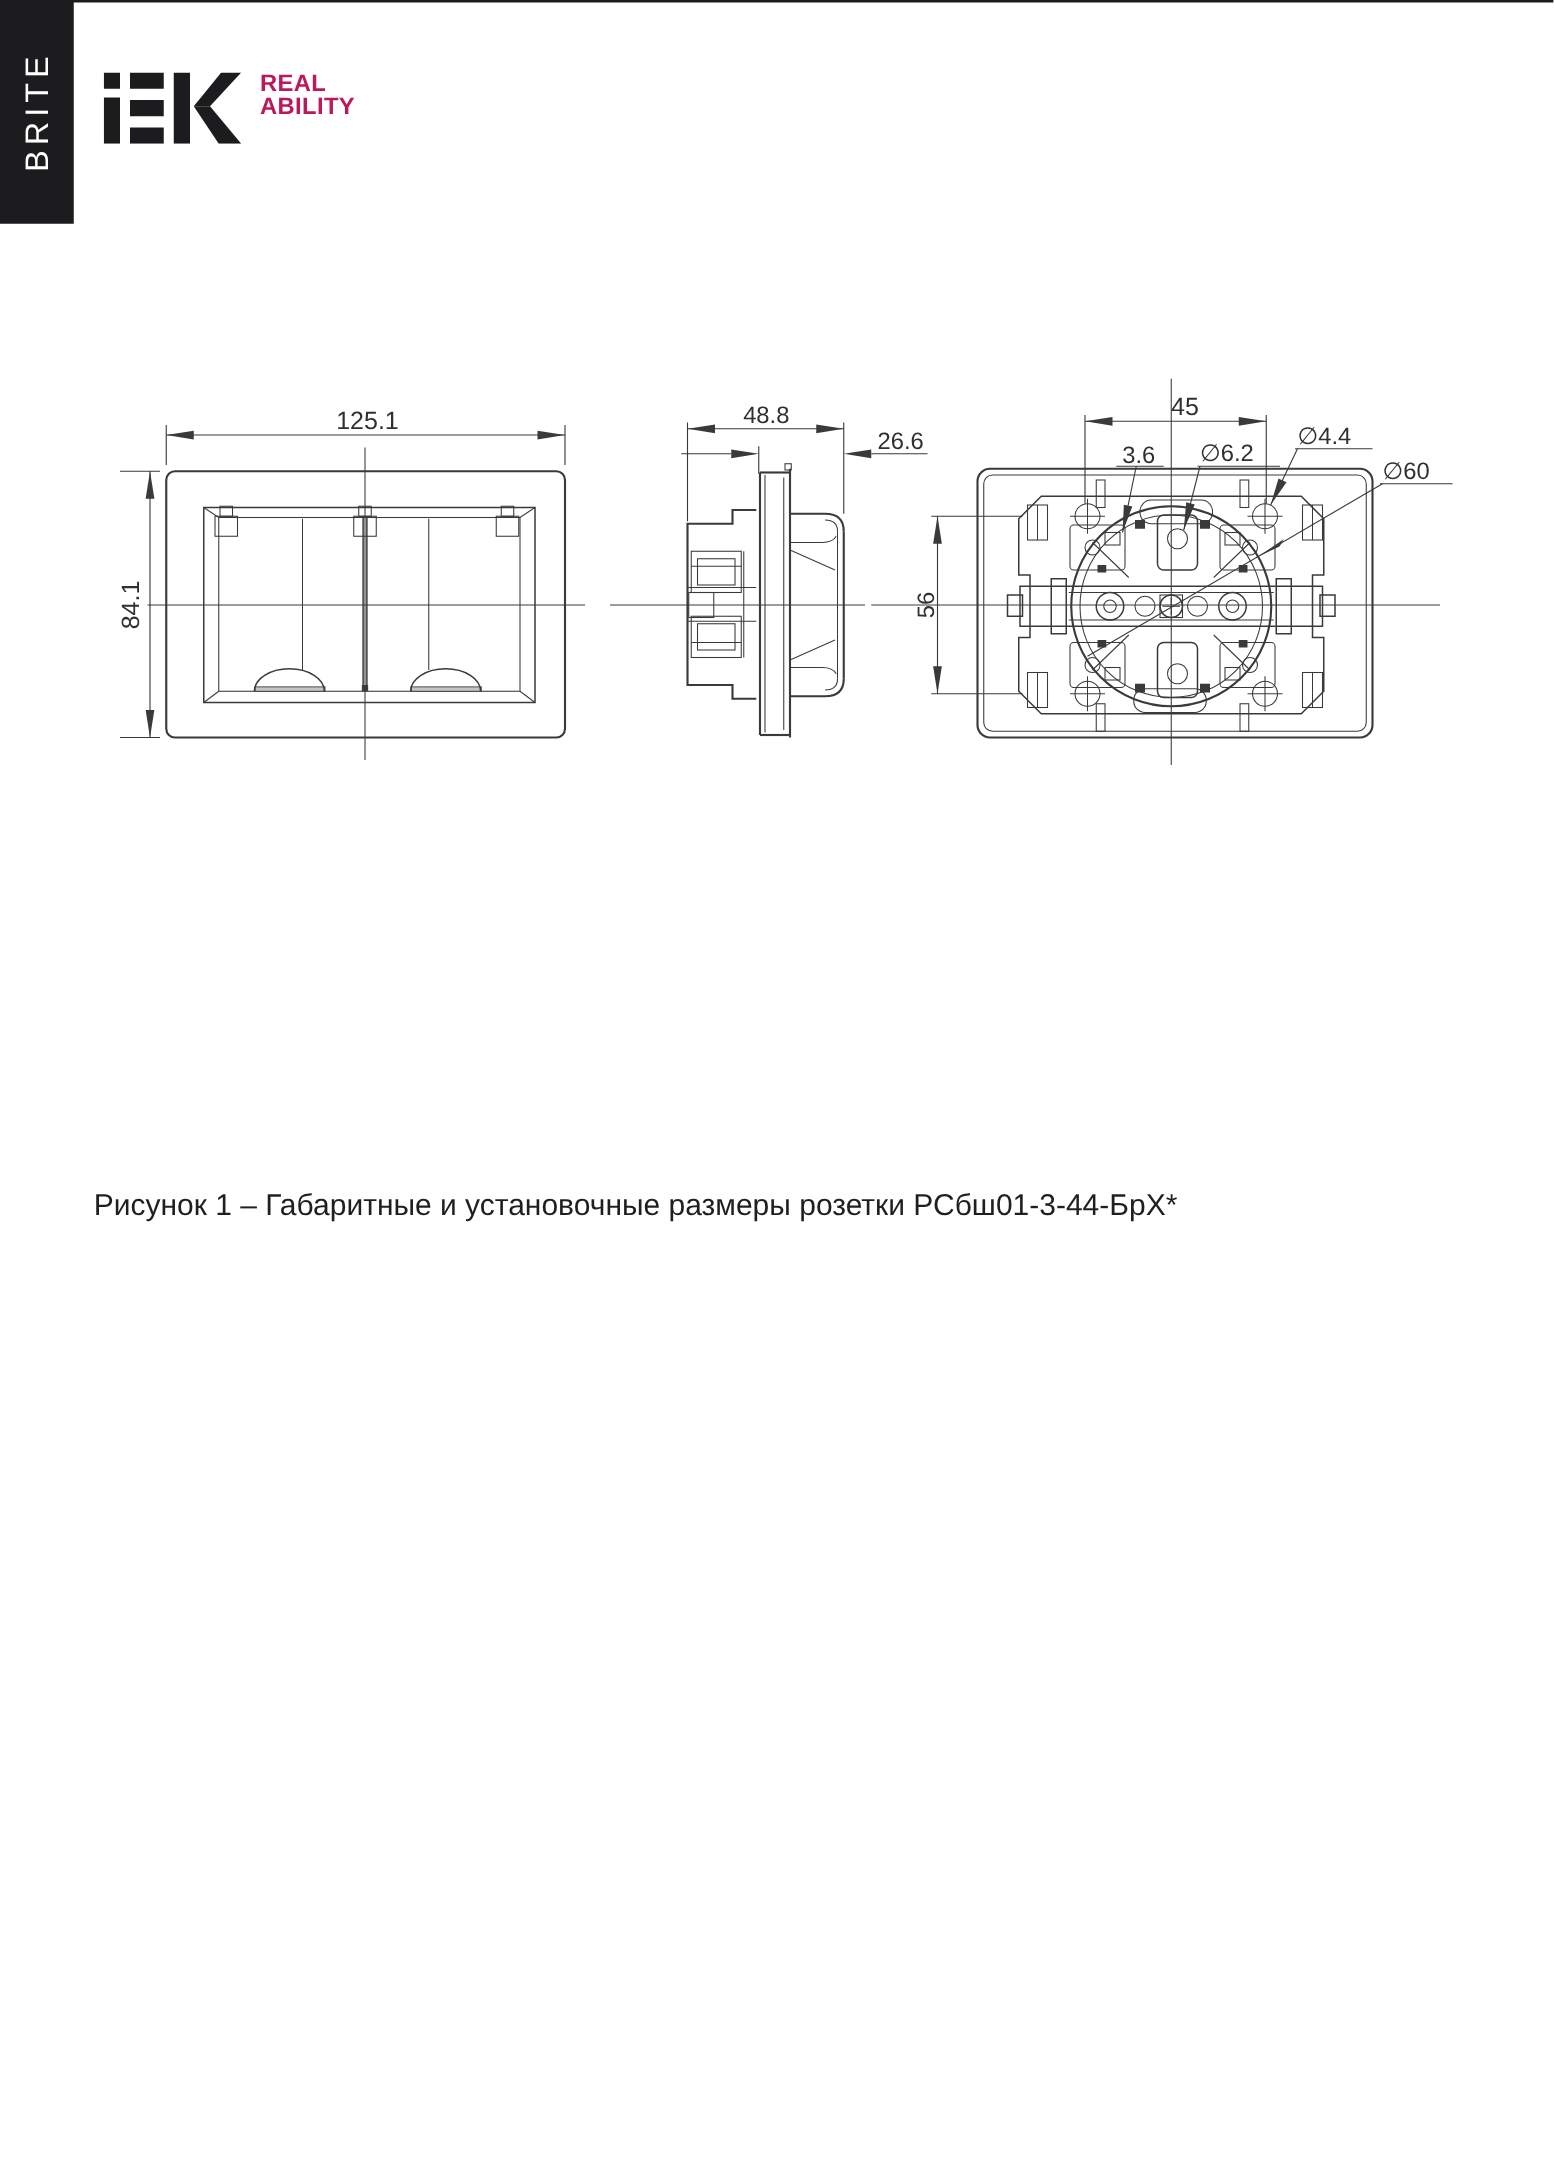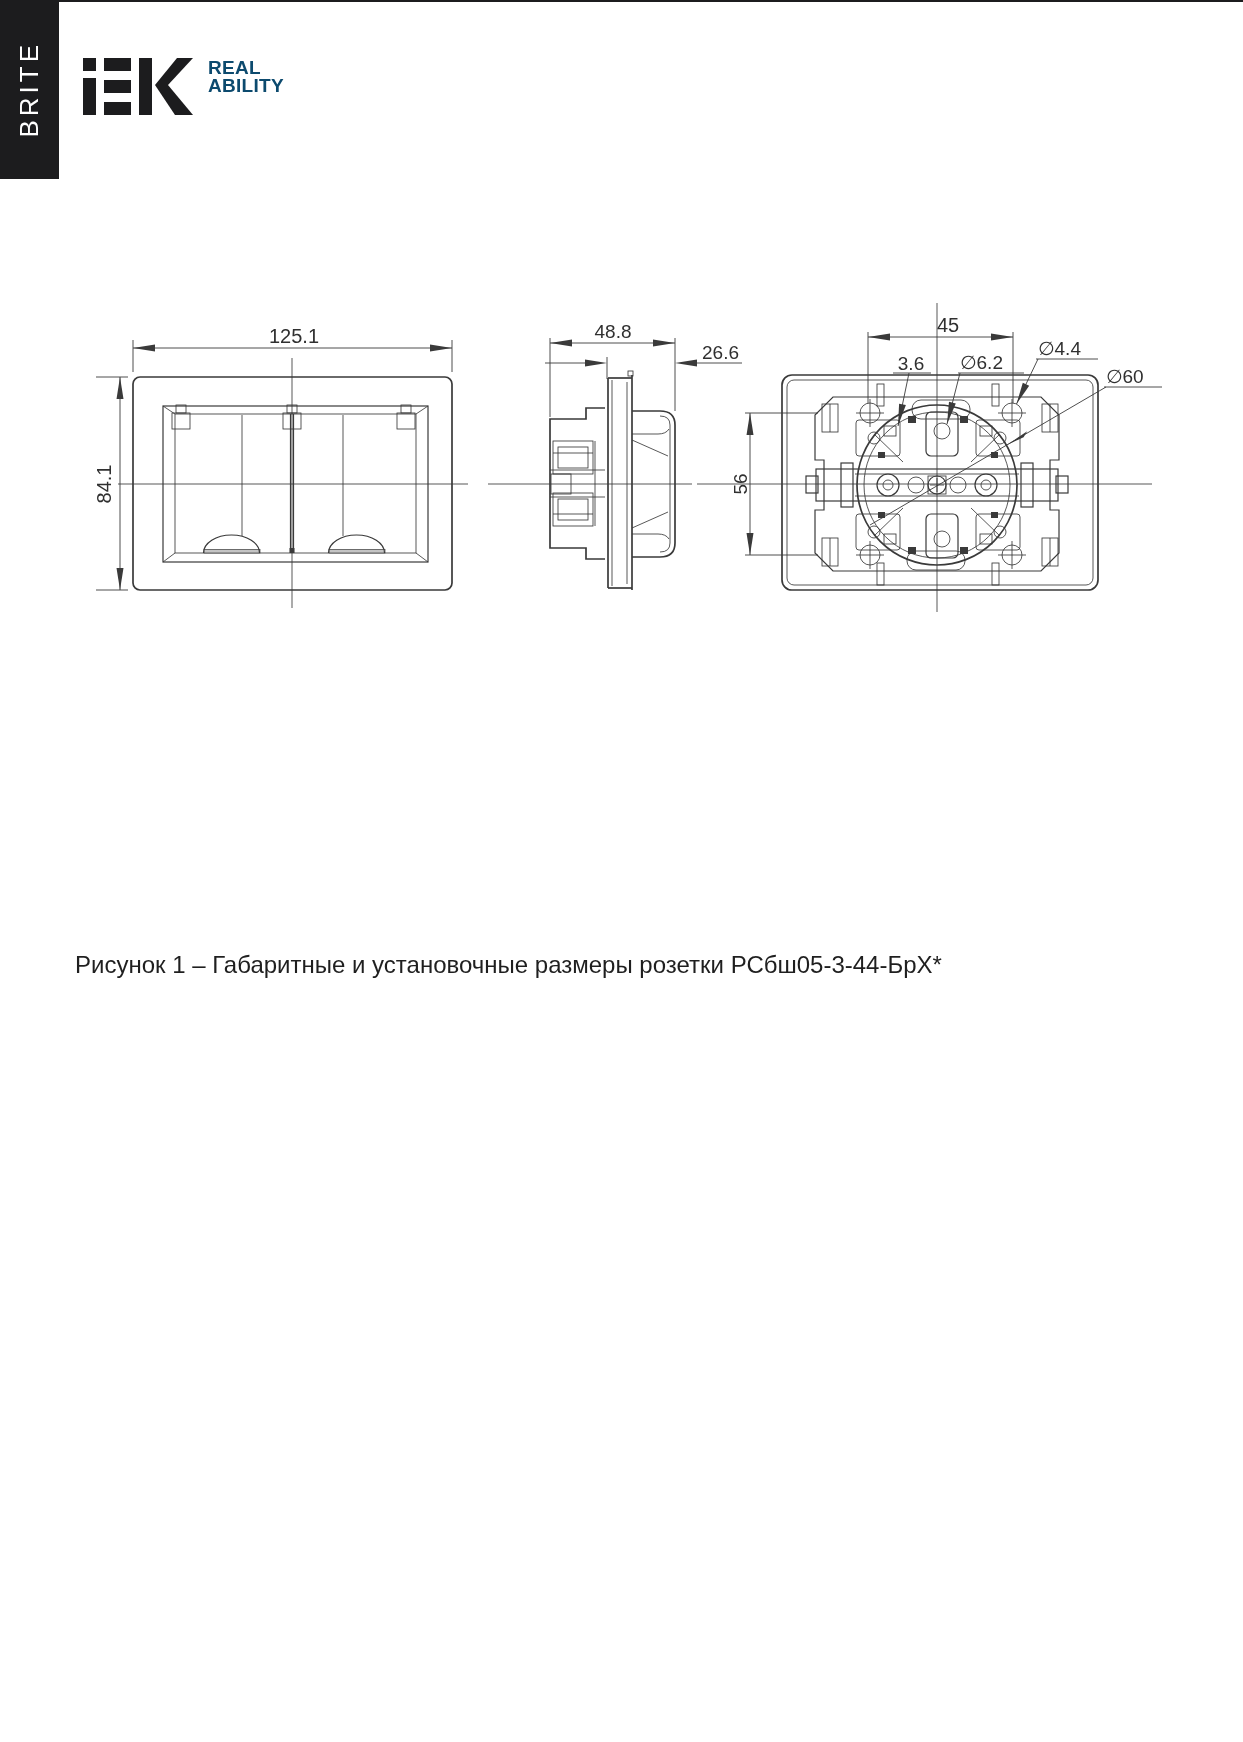--- a/index.html
+++ b/index.html
@@ -4,21 +4,21 @@
 <style>
   html,body{margin:0;padding:0;background:#ffffff;}
   .page{position:relative;width:1243px;height:1742px;background:#fff;overflow:hidden;
         font-family:"Liberation Sans","DejaVu Sans",sans-serif;}
   .top-edge{position:absolute;left:0;top:0;width:1243px;height:2px;background:#1c1c1e;}
   .brite-bar{position:absolute;left:0;top:0;width:59px;height:179px;background:#1c1c1e;
              display:flex;align-items:center;justify-content:center;}
   .brite-bar span{writing-mode:vertical-rl;transform:rotate(180deg);color:#fff;
              font-size:26px;letter-spacing:4px;font-weight:400;}
   .logo{position:absolute;left:83px;top:58px;width:110px;height:57px;}
-  .tagline{position:absolute;left:208px;top:59px;color:#0c4a6e;font-size:19px;
+  .tagline{position:absolute;left:208px;top:59px;color:#be185d;font-size:19px;
            font-weight:bold;line-height:17.5px;letter-spacing:0.3px;}
   .drawing{position:absolute;left:0;top:0;width:1243px;height:700px;}
   .caption{position:absolute;left:75px;top:951px;font-size:24px;color:#1f1f1f;}
   
   .o{fill:none;stroke:#3a3a3a;stroke-width:1.7;}
   .m{fill:none;stroke:#3a3a3a;stroke-width:1.2;}
   .t{fill:none;stroke:#3a3a3a;stroke-width:0.85;}
   .d{fill:none;stroke:#3a3a3a;stroke-width:0.9;}
   .a{fill:#3a3a3a;stroke:none;}
   .shade{fill:#c4c4c4;stroke:#3a3a3a;stroke-width:0.7;}
@@ -285,15 +285,15 @@
 
     <g>
       <line class="d" x1="1104" y1="387" x2="1162" y2="387"></line>
       <line class="d" x1="1106" y1="387" x2="870" y2="525"></line>
       <polygon class="a" points="1006.4,445.3 1027.2,431.2 1023.6,437.2"></polygon>
       <text class="txt" x="1106" y="383" text-anchor="start">∅60</text>
     </g>
 
   </svg>
 
-  <div class="caption">Рисунок 1 – Габаритные и установочные размеры розетки РСбш05-3-44-БрХ*</div>
+  <div class="caption">Рисунок 1 – Габаритные и установочные размеры розетки РСбш01-3-44-БрХ*</div>
 
 </div>
 
 </body></html>

